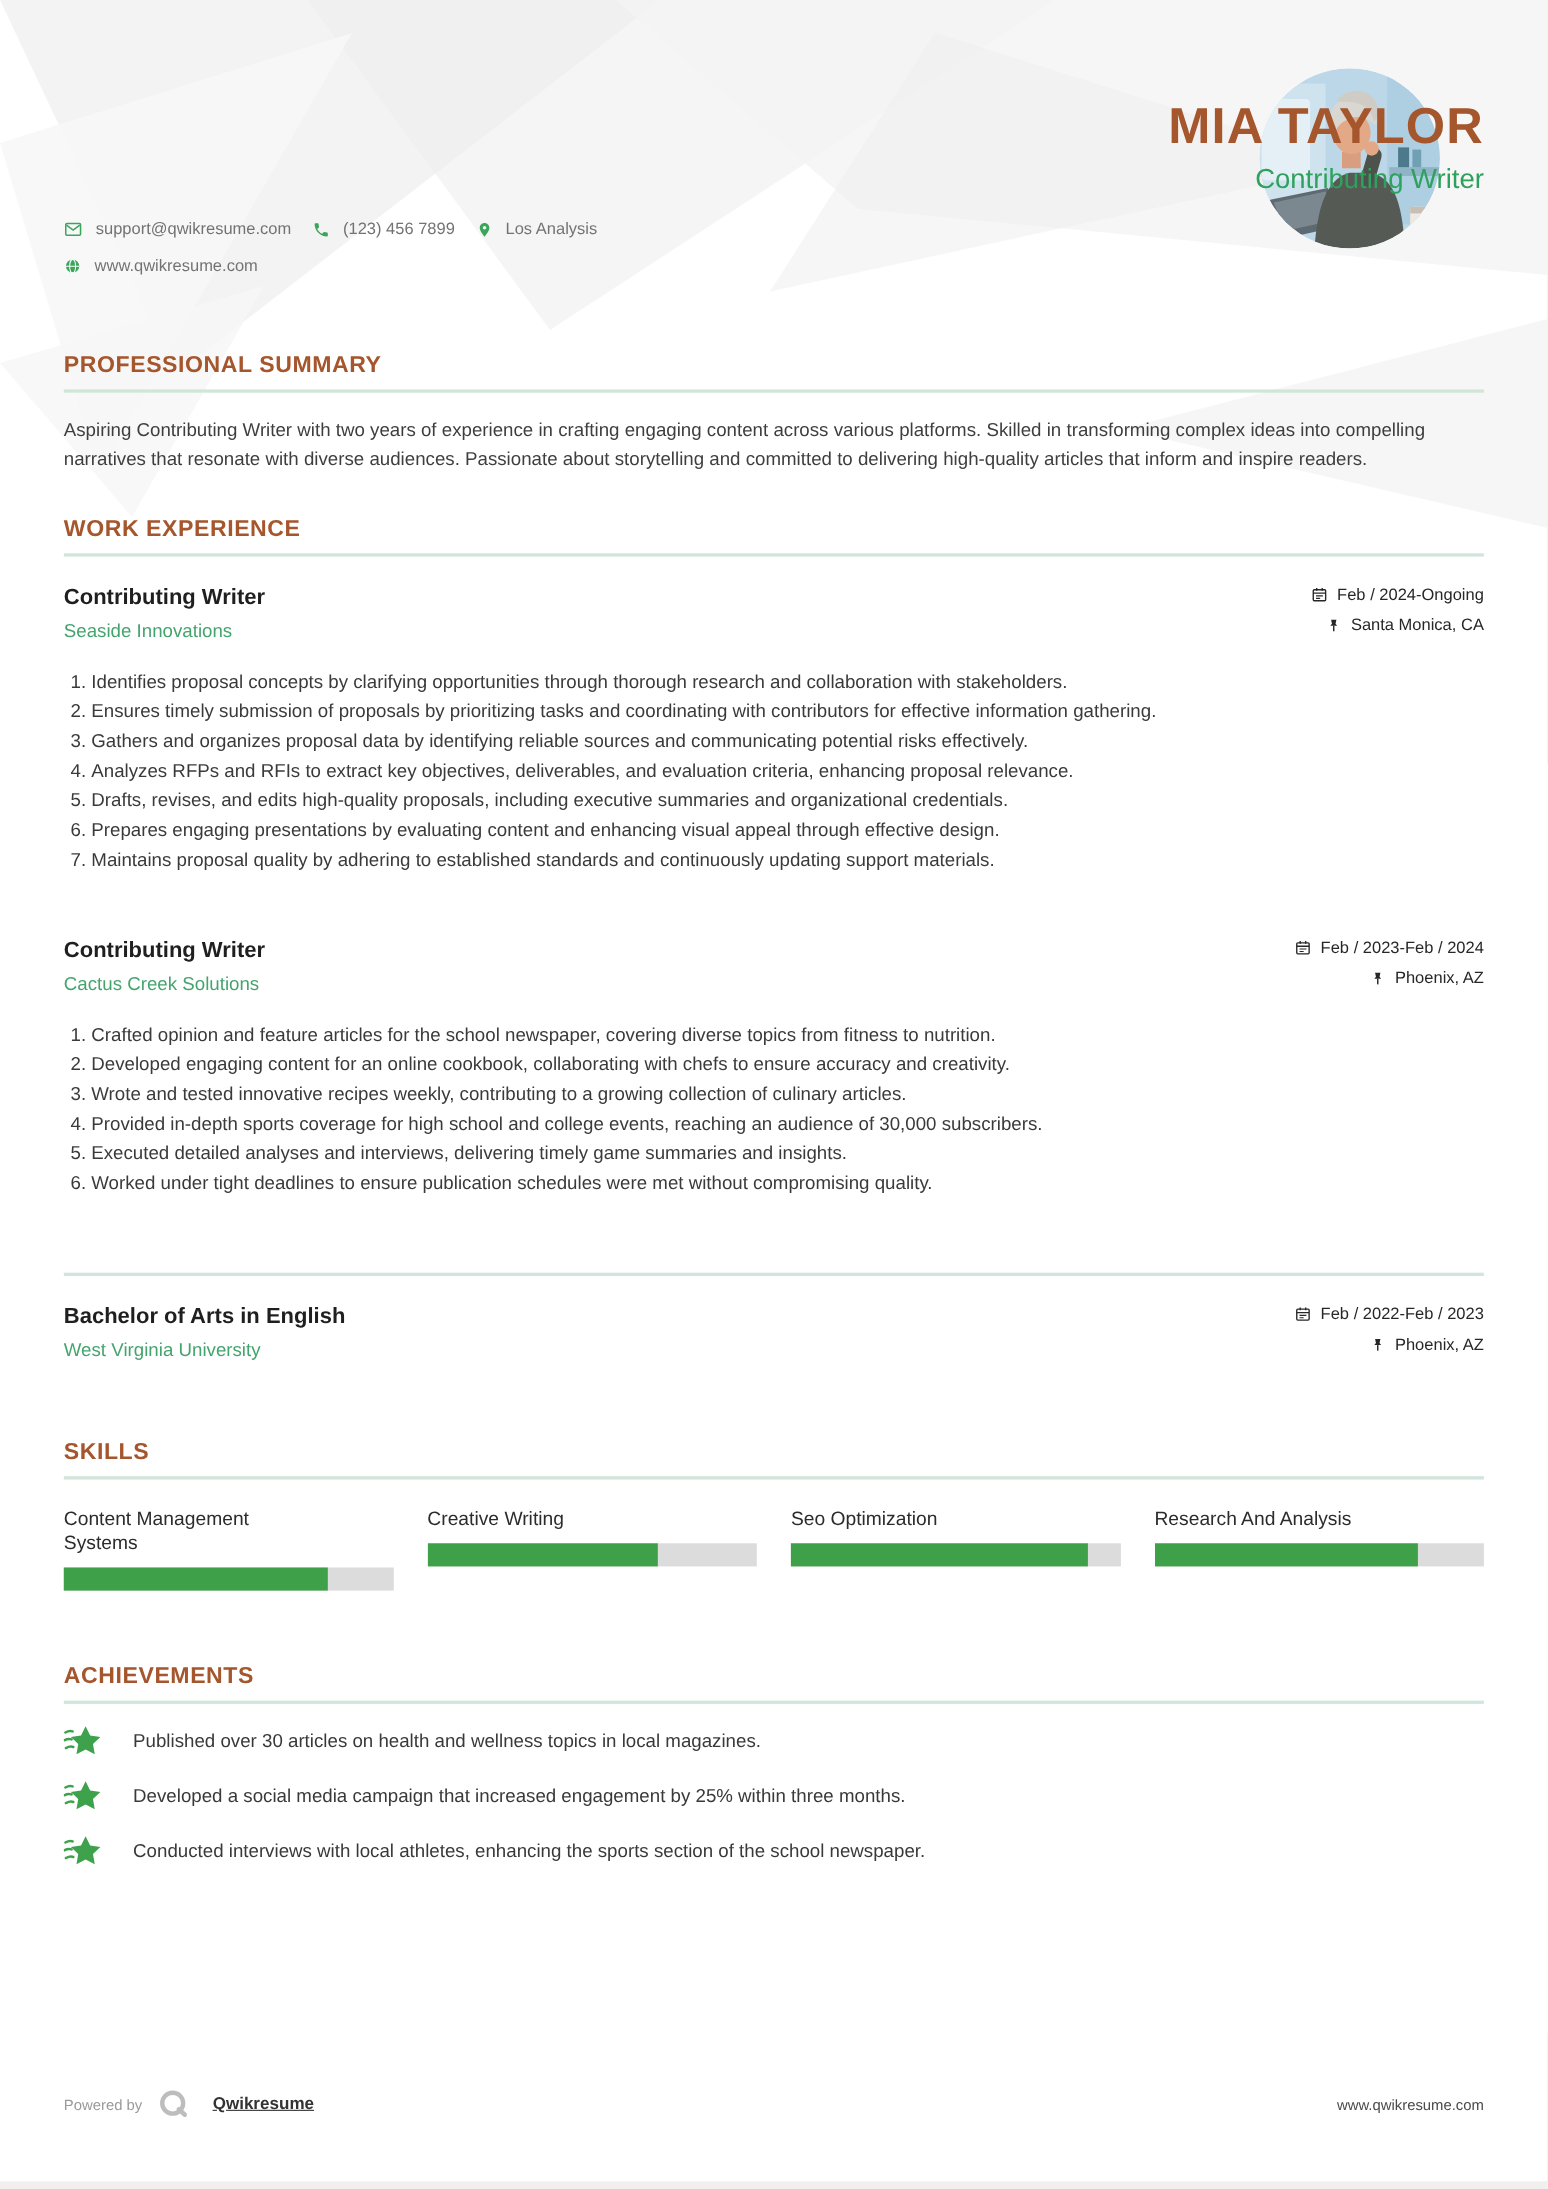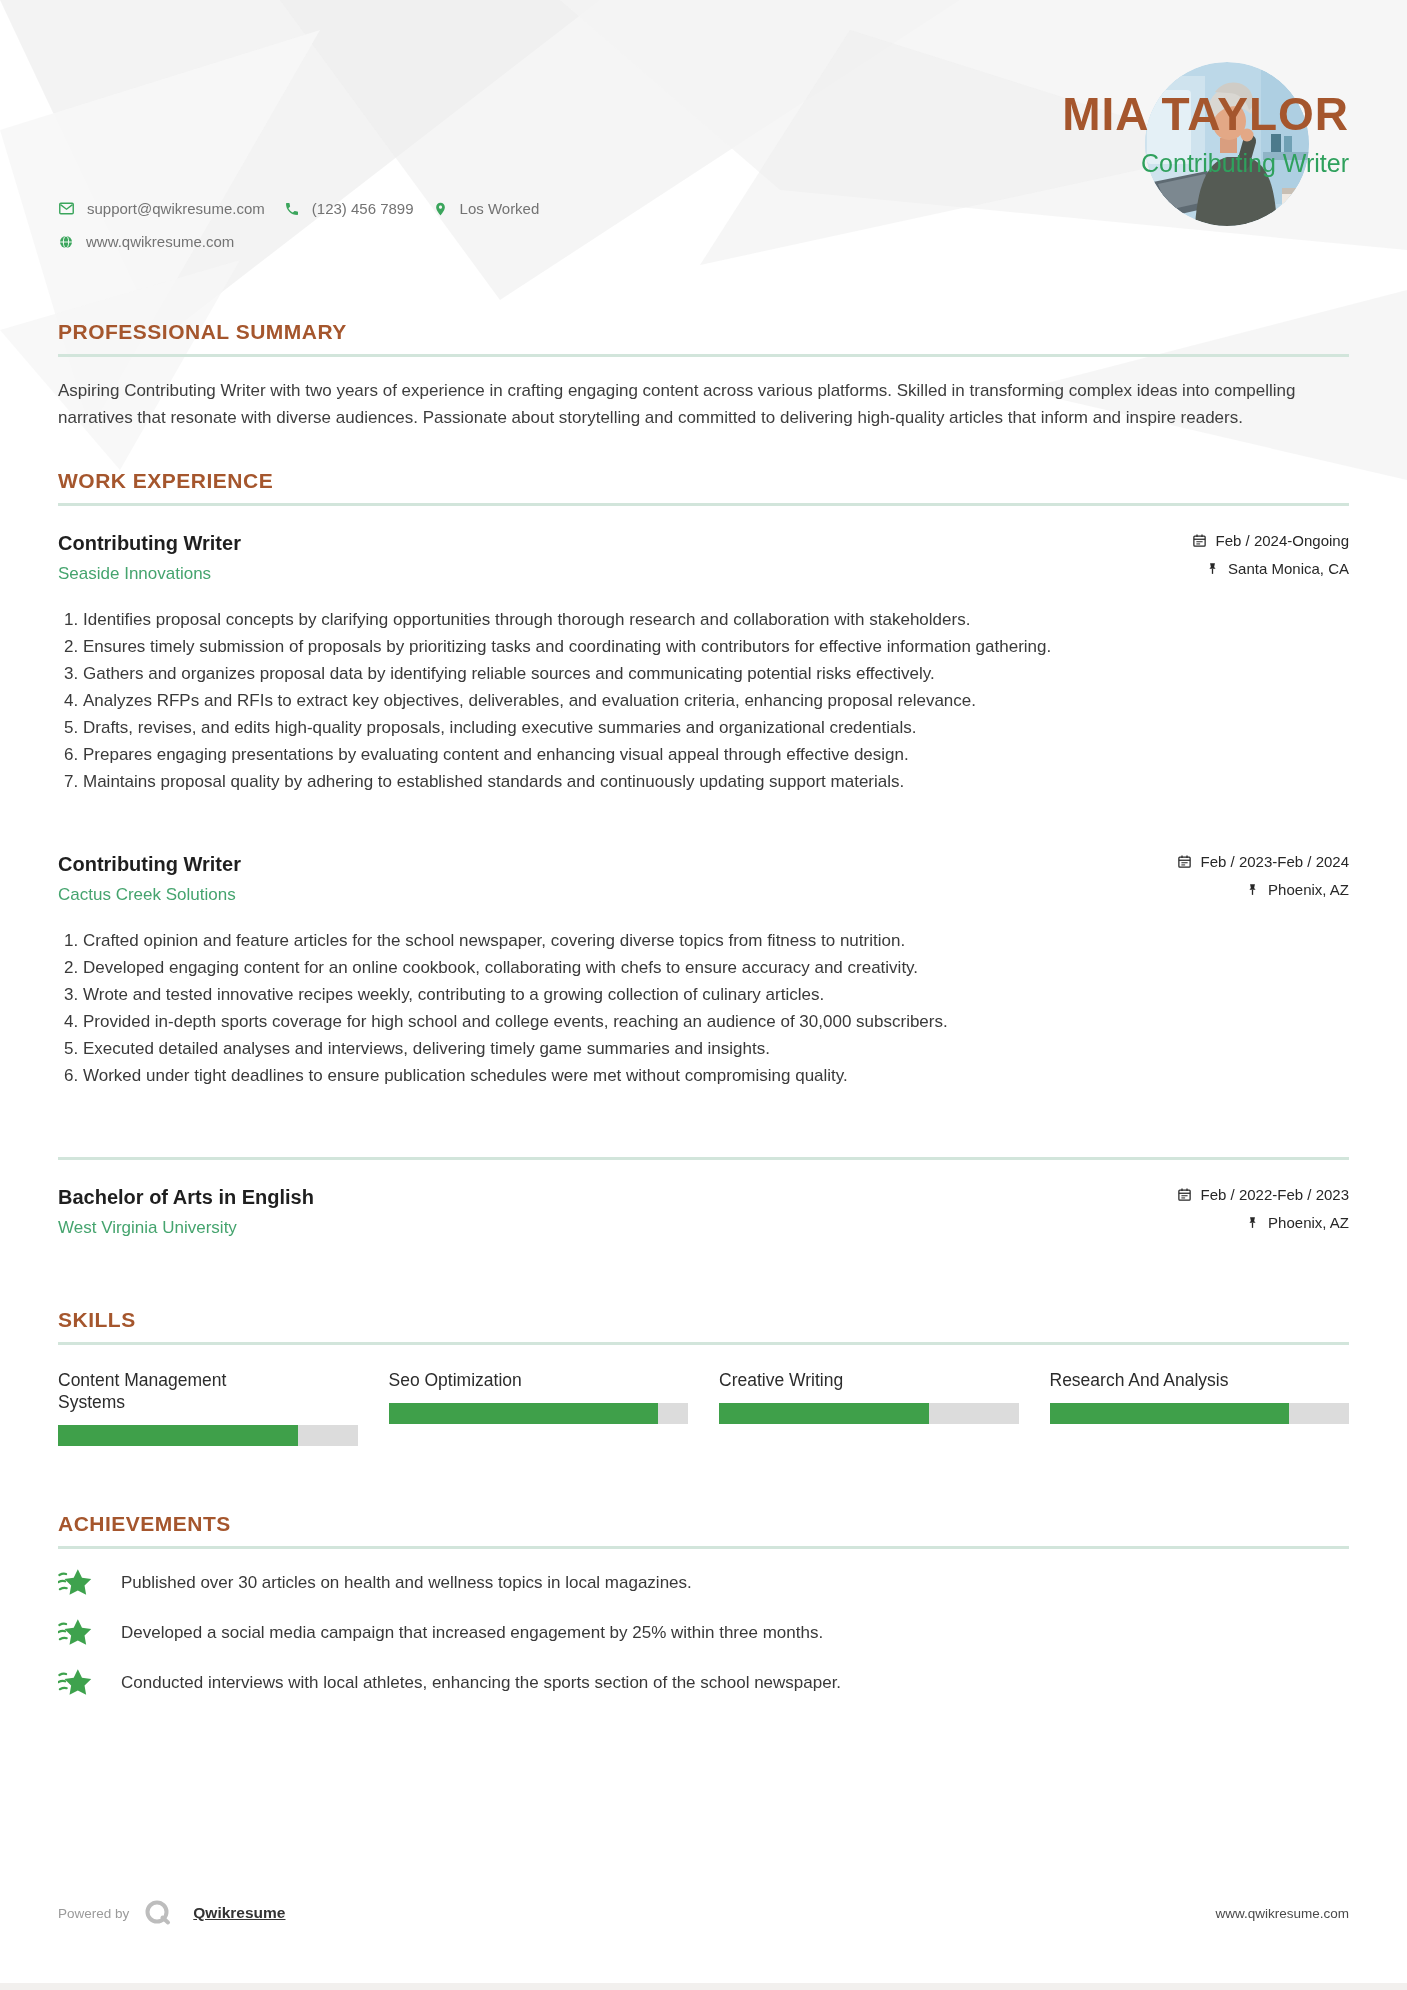--- a/index.html
+++ b/index.html
@@ -132,21 +132,21 @@
         <div class="contact-item">
           <svg width="16" height="16" viewBox="0 0 24 24">
             <path d="M6.6 10.8c1.4 2.8 3.8 5.1 6.6 6.6l2.2-2.2c.3-.3.7-.4 1-.2 1.1.4 2.3.6 3.6.6.6 0 1 .4 1 1V20c0 .6-.4 1-1 1C10.6 21 3 13.4 3 4c0-.6.4-1 1-1h3.5c.6 0 1 .4 1 1 0 1.2.2 2.4.6 3.6.1.3 0 .7-.2 1l-2.3 2.2z" fill="#3BA55C"></path>
           </svg>
           <span>(123) 456 7899</span>
         </div>
         <div class="contact-item">
           <svg width="15" height="16" viewBox="0 0 24 24">
             <path d="M12 2C8.1 2 5 5.1 5 9c0 5.2 7 13 7 13s7-7.8 7-13c0-3.9-3.1-7-7-7zm0 9.5c-1.4 0-2.5-1.1-2.5-2.5S10.6 6.5 12 6.5s2.5 1.1 2.5 2.5S13.4 11.5 12 11.5z" fill="#3BA55C"></path>
           </svg>
-          <span>Los Worked</span>
+          <span>Los Analysis</span>
         </div>
       </div>
 
       <div class="contact-row second">
         <div class="contact-item">
           <svg width="16" height="16" viewBox="0 0 24 24">
             <circle cx="12" cy="12" r="9" fill="#3BA55C"></circle>
             <ellipse cx="12" cy="12" rx="4" ry="9" fill="none" stroke="#ffffff" stroke-width="1.4"></ellipse>
             <line x1="3" y1="12" x2="21" y2="12" stroke="#ffffff" stroke-width="1.4"></line>
           </svg>
@@ -275,29 +275,29 @@
       <h2>SKILLS</h2>
       <div class="rule"></div>
       <div class="skills-grid">
         <div>
           <div class="skill-label">Content Management Systems</div>
           <div class="skill-bar">
             <div class="skill-fill" style="width: 80%;"></div>
           </div>
         </div>
         <div>
+          <div class="skill-label">Creative Writing</div>
+          <div class="skill-bar">
+            <div class="skill-fill" style="width: 70%;"></div>
+          </div>
+        </div>
+        <div>
           <div class="skill-label">Seo Optimization</div>
           <div class="skill-bar">
             <div class="skill-fill" style="width: 90%;"></div>
-          </div>
-        </div>
-        <div>
-          <div class="skill-label">Creative Writing</div>
-          <div class="skill-bar">
-            <div class="skill-fill" style="width: 70%;"></div>
           </div>
         </div>
         <div>
           <div class="skill-label">Research And Analysis</div>
           <div class="skill-bar">
             <div class="skill-fill" style="width: 80%;"></div>
           </div>
         </div>
       </div>
     </section>

